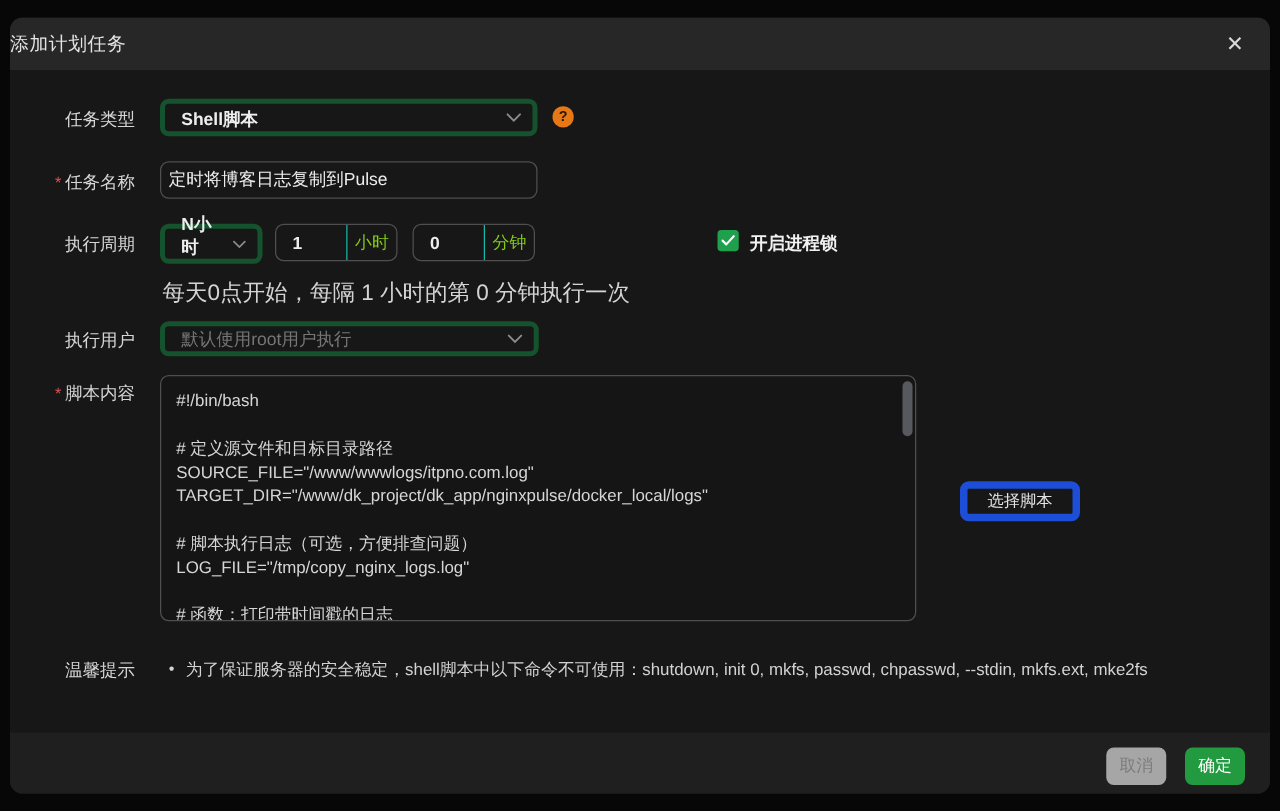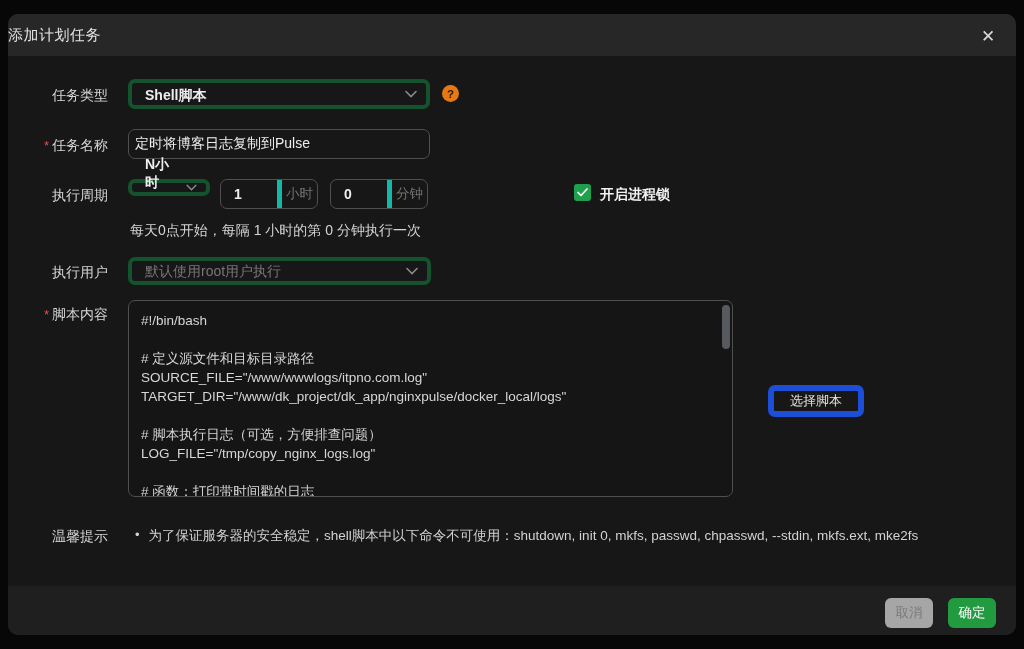--- a/index.html
+++ b/index.html
@@ -28,34 +28,34 @@
 
   .text-input { position:absolute; background:#171717; border:1px solid #4f4f4f;
     border-radius:7px; color:#eeeeee; font-size:14px; padding-left:6px; outline:none;
     font-family:"Liberation Sans","DejaVu Sans",sans-serif; }
 
   .num-group { position:absolute; width:98px; height:30px; border:1px solid #4f4f4f;
     border-radius:7px; display:flex; align-items:center; overflow:hidden; }
   .num-group input { width:56px; height:100%; background:transparent; border:none; outline:none;
     color:#eeeeee; font-size:14px; font-weight:600; padding-left:13px;
     font-family:"Liberation Sans","DejaVu Sans",sans-serif; }
-  .num-unit { flex:1; height:100%; border-left:5px solid #14b8a6; display:flex;
-    align-items:center; justify-content:center; color:#737373; font-size:13.5px; }
+  .num-unit { flex:1; height:100%; border-left:1px solid #14b8a6; display:flex;
+    align-items:center; justify-content:center; color:#84cc16; font-size:13.5px; }
 
   .help-icon { position:absolute; left:434px; top:71px; width:17px; height:17px;
     border-radius:50%; background:#e67817; color:#2a1703; font-size:11.5px; font-weight:bold;
     display:flex; align-items:center; justify-content:center; cursor:pointer; }
 
   .checkbox { position:absolute; left:566px; top:170px; width:17px; height:17px;
     background:#1fa04c; border-radius:3px; display:flex; align-items:center;
     justify-content:center; cursor:pointer; }
   .checkbox-label { position:absolute; left:592px; top:172px; font-size:14px;
     color:#f2f2f2; font-weight:600; }
 
-  .schedule-summary { position:absolute; left:122px; top:208px; font-size:14px; color:#d4d4d4;text-align:center; }
+  .schedule-summary { position:absolute; left:122px; top:208px; font-size:18px; color:#d4d4d4;text-align:center; }
 
   .script-area { position:absolute; left:120px; top:286px; width:605px; height:197px;
     background:#151515; border:1px solid #4f4f4f; border-radius:7px;
     color:#d6d6d6; font-size:13.5px; line-height:19px; padding:10px 20px 10px 12px;
     resize:none; outline:none; overflow:hidden; white-space:pre;
     font-family:"Liberation Sans","DejaVu Sans",sans-serif;
     scrollbar-width:none; }
   .script-area::-webkit-scrollbar { display:none; }
   .fake-scrollbar { position:absolute; left:714px; top:291px; width:8px; height:44px;
     background:#565a5f; border-radius:4px; cursor:pointer; }
@@ -97,21 +97,21 @@
   <div class="help-icon">?</div>
 
   <div class="row-label" style="top:123px;">
     <span class="req">*</span><span>任务名称</span>
   </div>
   <input class="text-input" style="left: 120px; top: 115px; width: 302px; height: 30px;" type="text" value="定时将博客日志复制到Pulse">
 
   <div class="row-label" style="top:173px;">
     <span>执行周期</span>
   </div>
-  <div class="select-box" style="left:120px; top:165px; width:82px; height:17px;">
+  <div class="select-box" style="left:120px; top:165px; width:82px; height:32px;">
     <span class="sel-text">N小时</span>
     <span class="chev">
       <svg width="11" height="7" viewBox="0 0 12 8">
           <path d="M1 1.5 L6 6.5 L11 1.5" fill="none" stroke="#8a8a8a" stroke-width="1.6" stroke-linecap="round"></path>
         </svg>
     </span>
   </div>
   <div class="num-group" style="left:212px; top:165px;">
     <input type="text" value="1" style="">
     <span class="num-unit">小时</span>

